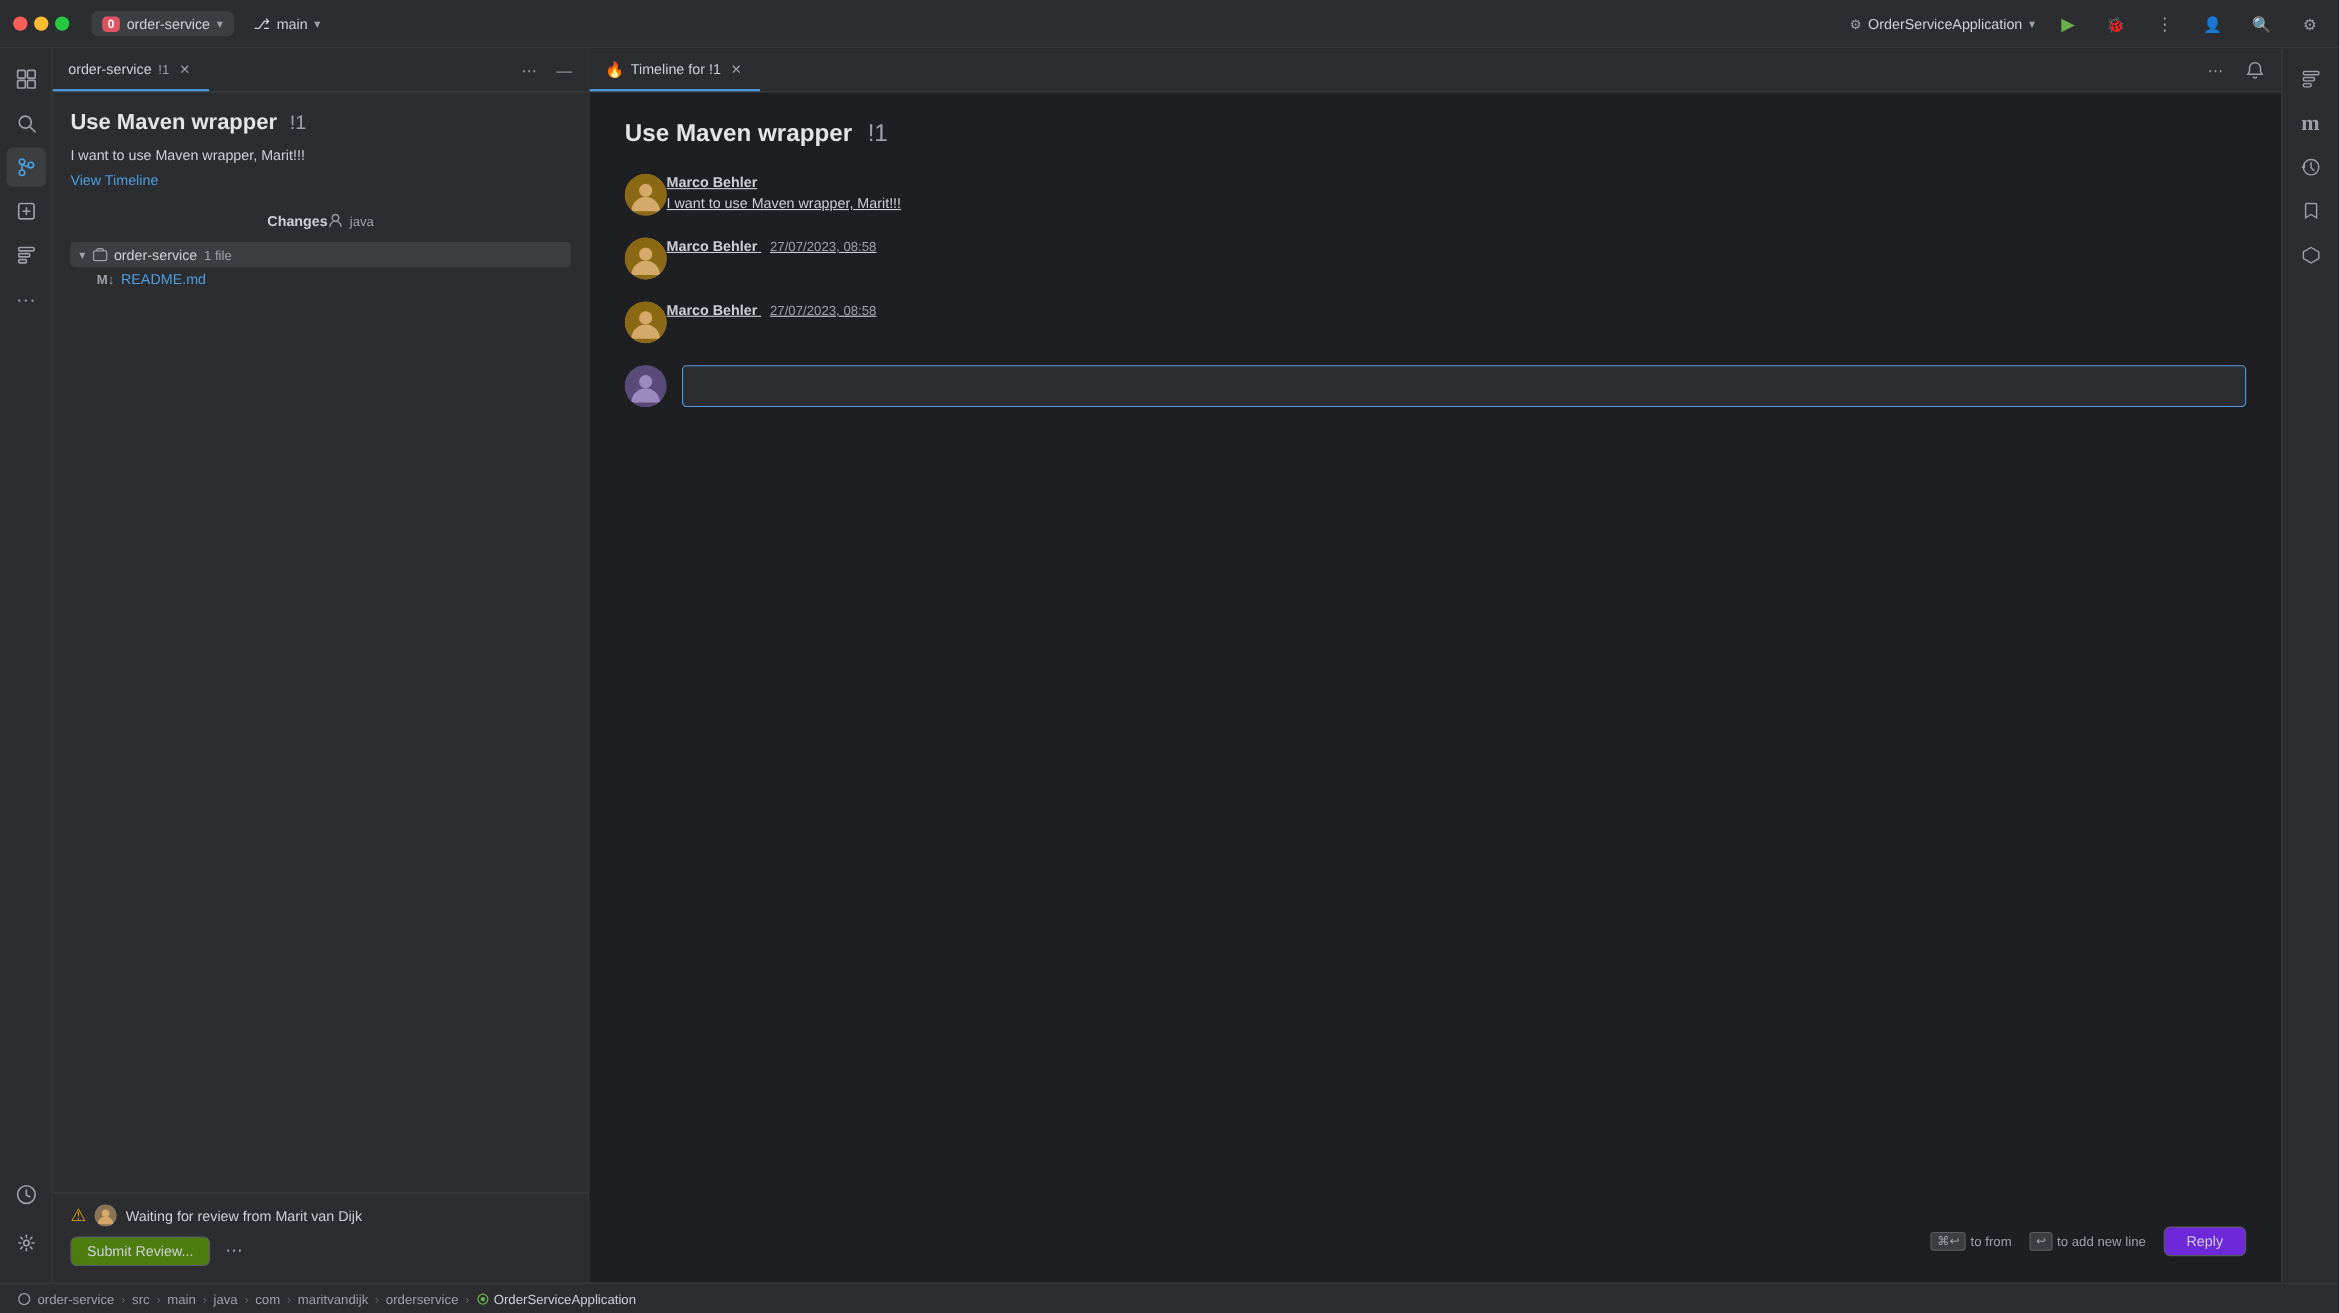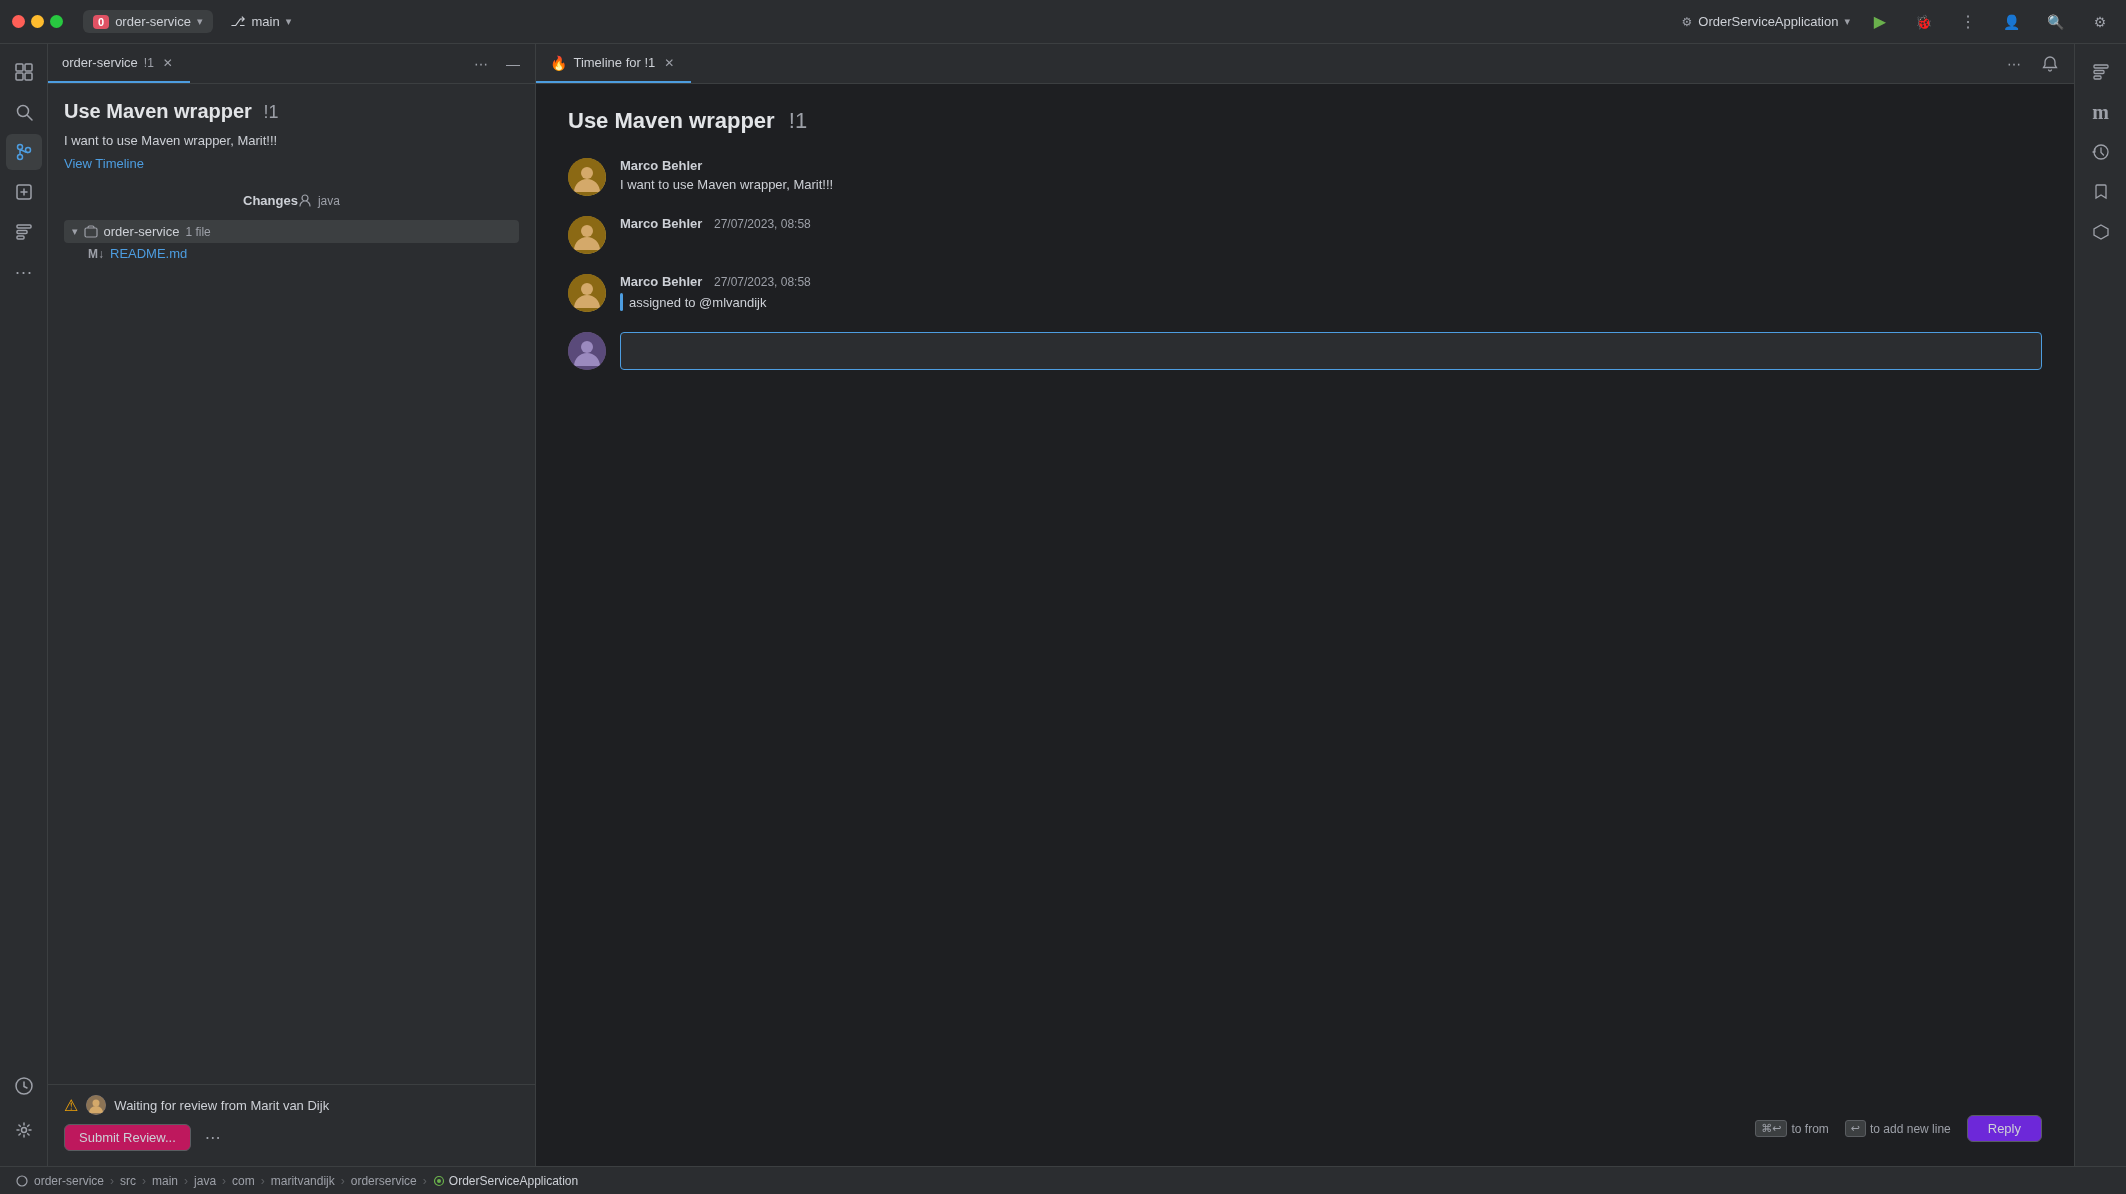--- a/index.html
+++ b/index.html
@@ -286,21 +286,21 @@
       justify-content: center;
       font-size: 10px;
       overflow: hidden;
     }
     .bottom-actions {
       display: flex;
       align-items: center;
       gap: 8px;
     }
     .submit-review-btn {
-      background: #be185d;
+      background: #4d7c0f;
       border: 1px solid #5a5d61;
       border-radius: 6px;
       color: #cdd0d6;
       font-size: 13px;
       padding: 5px 14px;
       cursor: pointer;
     }
 
     
     .right-panel {
@@ -346,22 +346,22 @@
       font-weight: 600;
       color: #e2e4e7;
       margin-bottom: 24px;
     }
     .tl-pr-title-badge {
       color: #9da0a8;
       font-weight: 400;
     }
     .timeline-entry {
       display: flex;
-      gap: 14px;
       margin-bottom: 20px;
+      text-decoration: underline;
     }
     .avatar {
       width: 38px;
       height: 38px;
       border-radius: 50%;
       flex-shrink: 0;
       overflow: hidden;
       background: #555;
       display: flex;
       align-items: center;
@@ -742,24 +742,20 @@
           <svg width="38" height="38" viewBox="0 0 38 38">
               <circle cx="19" cy="19" r="19" fill="#8b6914"></circle>
               <circle cx="19" cy="15" r="6" fill="#d4a96a"></circle>
               <path d="M6 34c0-7.18 5.82-13 13-13s13 5.82 13 13" fill="#d4a96a"></path>
             </svg>
         </div>
         <div class="entry-body">
           <div class="entry-header">
             <span class="entry-author">Marco Behler</span>
             <span class="entry-date">27/07/2023, 08:58</span>
-          </div>
-          <div class="entry-activity">
-            <span class="activity-bar-accent"></span>
-            <span>assigned to @mlvandijk</span>
           </div>
         </div>
       </div>
 
       <div class="reply-row">
         <div class="avatar" style="background:#6c5b7b;">
           <svg width="38" height="38" viewBox="0 0 38 38">
               <circle cx="19" cy="19" r="19" fill="#5a4a7a"></circle>
               <circle cx="19" cy="15" r="6" fill="#9b8abf"></circle>
               <path d="M6 34c0-7.18 5.82-13 13-13s13 5.82 13 13" fill="#9b8abf"></path>

